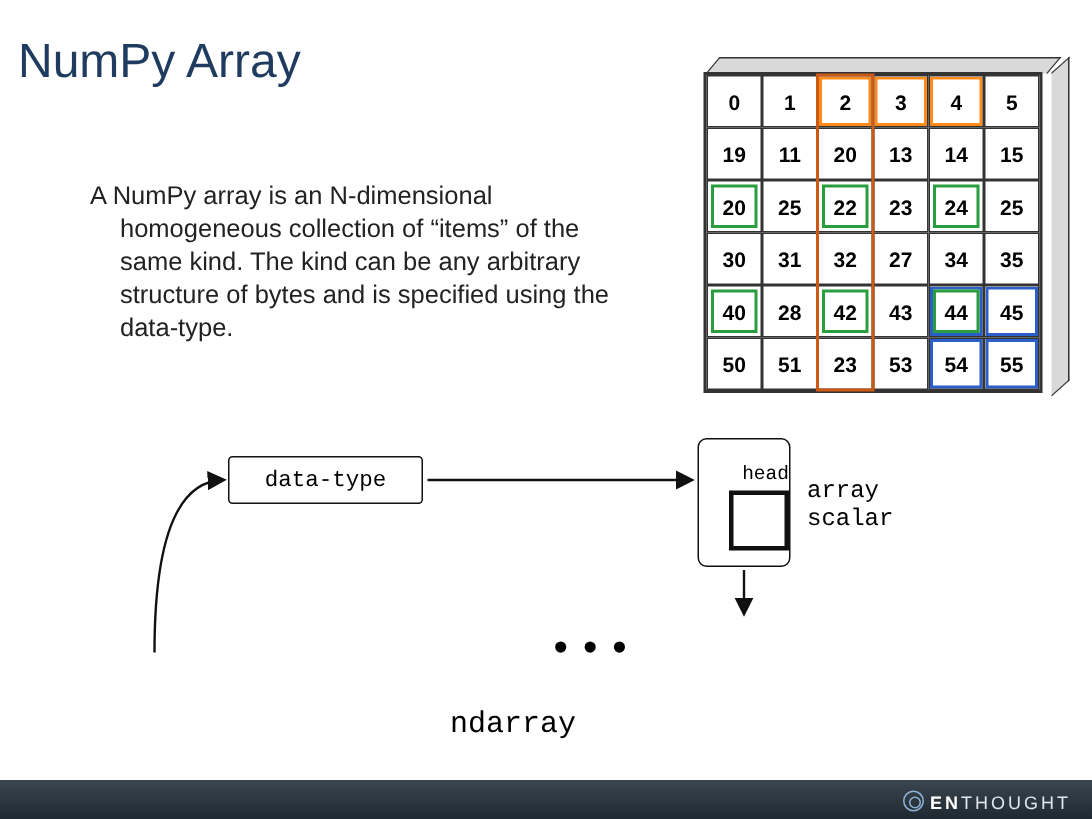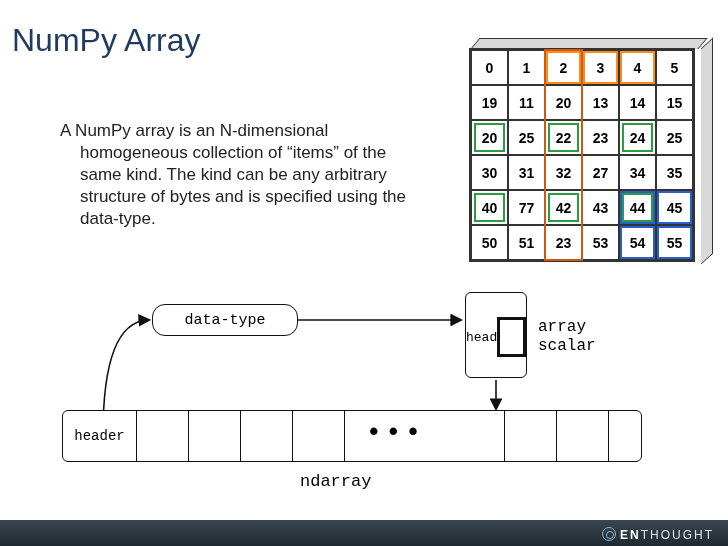--- a/index.html
+++ b/index.html
@@ -94,37 +94,37 @@
   }
   .box {
     position: absolute;
     border: 1.5px solid #111;
     border-radius: 3px;
     background: #fff;
     display: flex;
     align-items: center;
     justify-content: center;
   }
-  .dtype { left: 122px; top: 4px; width: 146px; height: 32px; border-radius: 13px; }
-  .head  { left: 435px; top: -8px; width: 62px; height: 86px; border-radius: 6px; flex-direction: row; }
+  .dtype { left: 122px; top: 4px; width: 130px; height: 32px; }
+  .head  { left: 435px; top: -8px; width: 62px; height: 86px; border-radius: 6px; flex-direction: column; align-items: flex-end; }
   .head-lbl { font-size: 13px; margin-top: 4px; }
   .head-sq { width: 40px; height: 40px; border: 3px solid #111; margin-top: 4px; }
   .arrlbl { position: absolute; left: 508px; top: 18px; font-size: 16px; line-height: 1.2; }
   .ndarr {
     left: 32px; top: 110px; width: 580px; height: 52px; border-radius: 6px;
     display: block;
   }
   .ndarr-inner {
     position: absolute; left: 0; top: 0; height: 100%;
     display: flex; align-items: center;
   }
   .hdr { width: 74px; height: 100%; border-right: 1.5px solid #111; display:flex; align-items:center; justify-content:center; font-size:14px;}
   .slot { width: 52px; height: 100%; border-right: 1.5px solid #111; }
   .dots { position: absolute; left: 330px; top: 118px; font-size: 26px; font-weight: bold; letter-spacing: 4px; background:#fff; padding: 0 6px;}
-  .ndlabel { position: absolute; left: 270px; top: 172px; font-size: 17px; }
+  .ndlabel { position: absolute; left: 270px; top: 172px; font-size: 20px; }
   
   svg.arrows { position: absolute; left:0; top:0; width:100%; height:100%; pointer-events:none; }
   
   .footer {
     position: absolute;
     bottom: 0; left: 0; right: 0;
     height: 26px;
     background: linear-gradient(#3a4650, #1e2830);
   }
   .logo {
@@ -172,21 +172,21 @@
       <div class="cell">23</div>
       <div class="cell">24<div style="position: absolute; inset: 2px; border: 2.5px solid rgb(42, 157, 62); pointer-events: none;"></div></div>
       <div class="cell">25</div>
       <div class="cell">30</div>
       <div class="cell">31</div>
       <div class="cell">32</div>
       <div class="cell">27</div>
       <div class="cell">34</div>
       <div class="cell">35</div>
       <div class="cell">40<div style="position: absolute; inset: 2px; border: 2.5px solid rgb(42, 157, 62); pointer-events: none;"></div></div>
-      <div class="cell">77</div>
+      <div class="cell">28</div>
       <div class="cell">42<div style="position: absolute; inset: 2px; border: 2.5px solid rgb(42, 157, 62); pointer-events: none;"></div></div>
       <div class="cell">43</div>
       <div class="cell hl-blue">44<div style="position: absolute; inset: 2px; border: 2.5px solid rgb(42, 157, 62); pointer-events: none;"></div></div>
       <div class="cell hl-blue">45</div>
       <div class="cell">50</div>
       <div class="cell">51</div>
       <div class="cell">23</div>
       <div class="cell">53</div>
       <div class="cell hl-blue">54</div>
       <div class="cell hl-blue">55</div>
@@ -213,33 +213,20 @@
   <div class="box head">
     <div class="head-lbl">head</div>
     <div class="head-sq"></div>
   </div>
 
   <div class="arrlbl">
     <span>array</span><br>
     <span>scalar</span>
   </div>
 
-  <div class="box ndarr">
-    <div class="ndarr-inner">
-      <div class="hdr">header</div>
-      <div class="slot"></div>
-      <div class="slot"></div>
-      <div class="slot"></div>
-      <div class="slot"></div>
-      <div class="slot" style="width:160px; border-right:1.5px solid #111;"></div>
-      <div class="slot"></div>
-      <div class="slot"></div>
-      <div class="slot" style="border-right:none;"></div>
-    </div>
-  </div>
   <div class="dots">•••</div>
   <div class="ndlabel">ndarray</div>
 </div>
 
 <div class="footer">
   <span class="logo">
     <span class="circ"></span><b>EN</b><span>THOUGHT</span>
   </span>
 </div>
 

